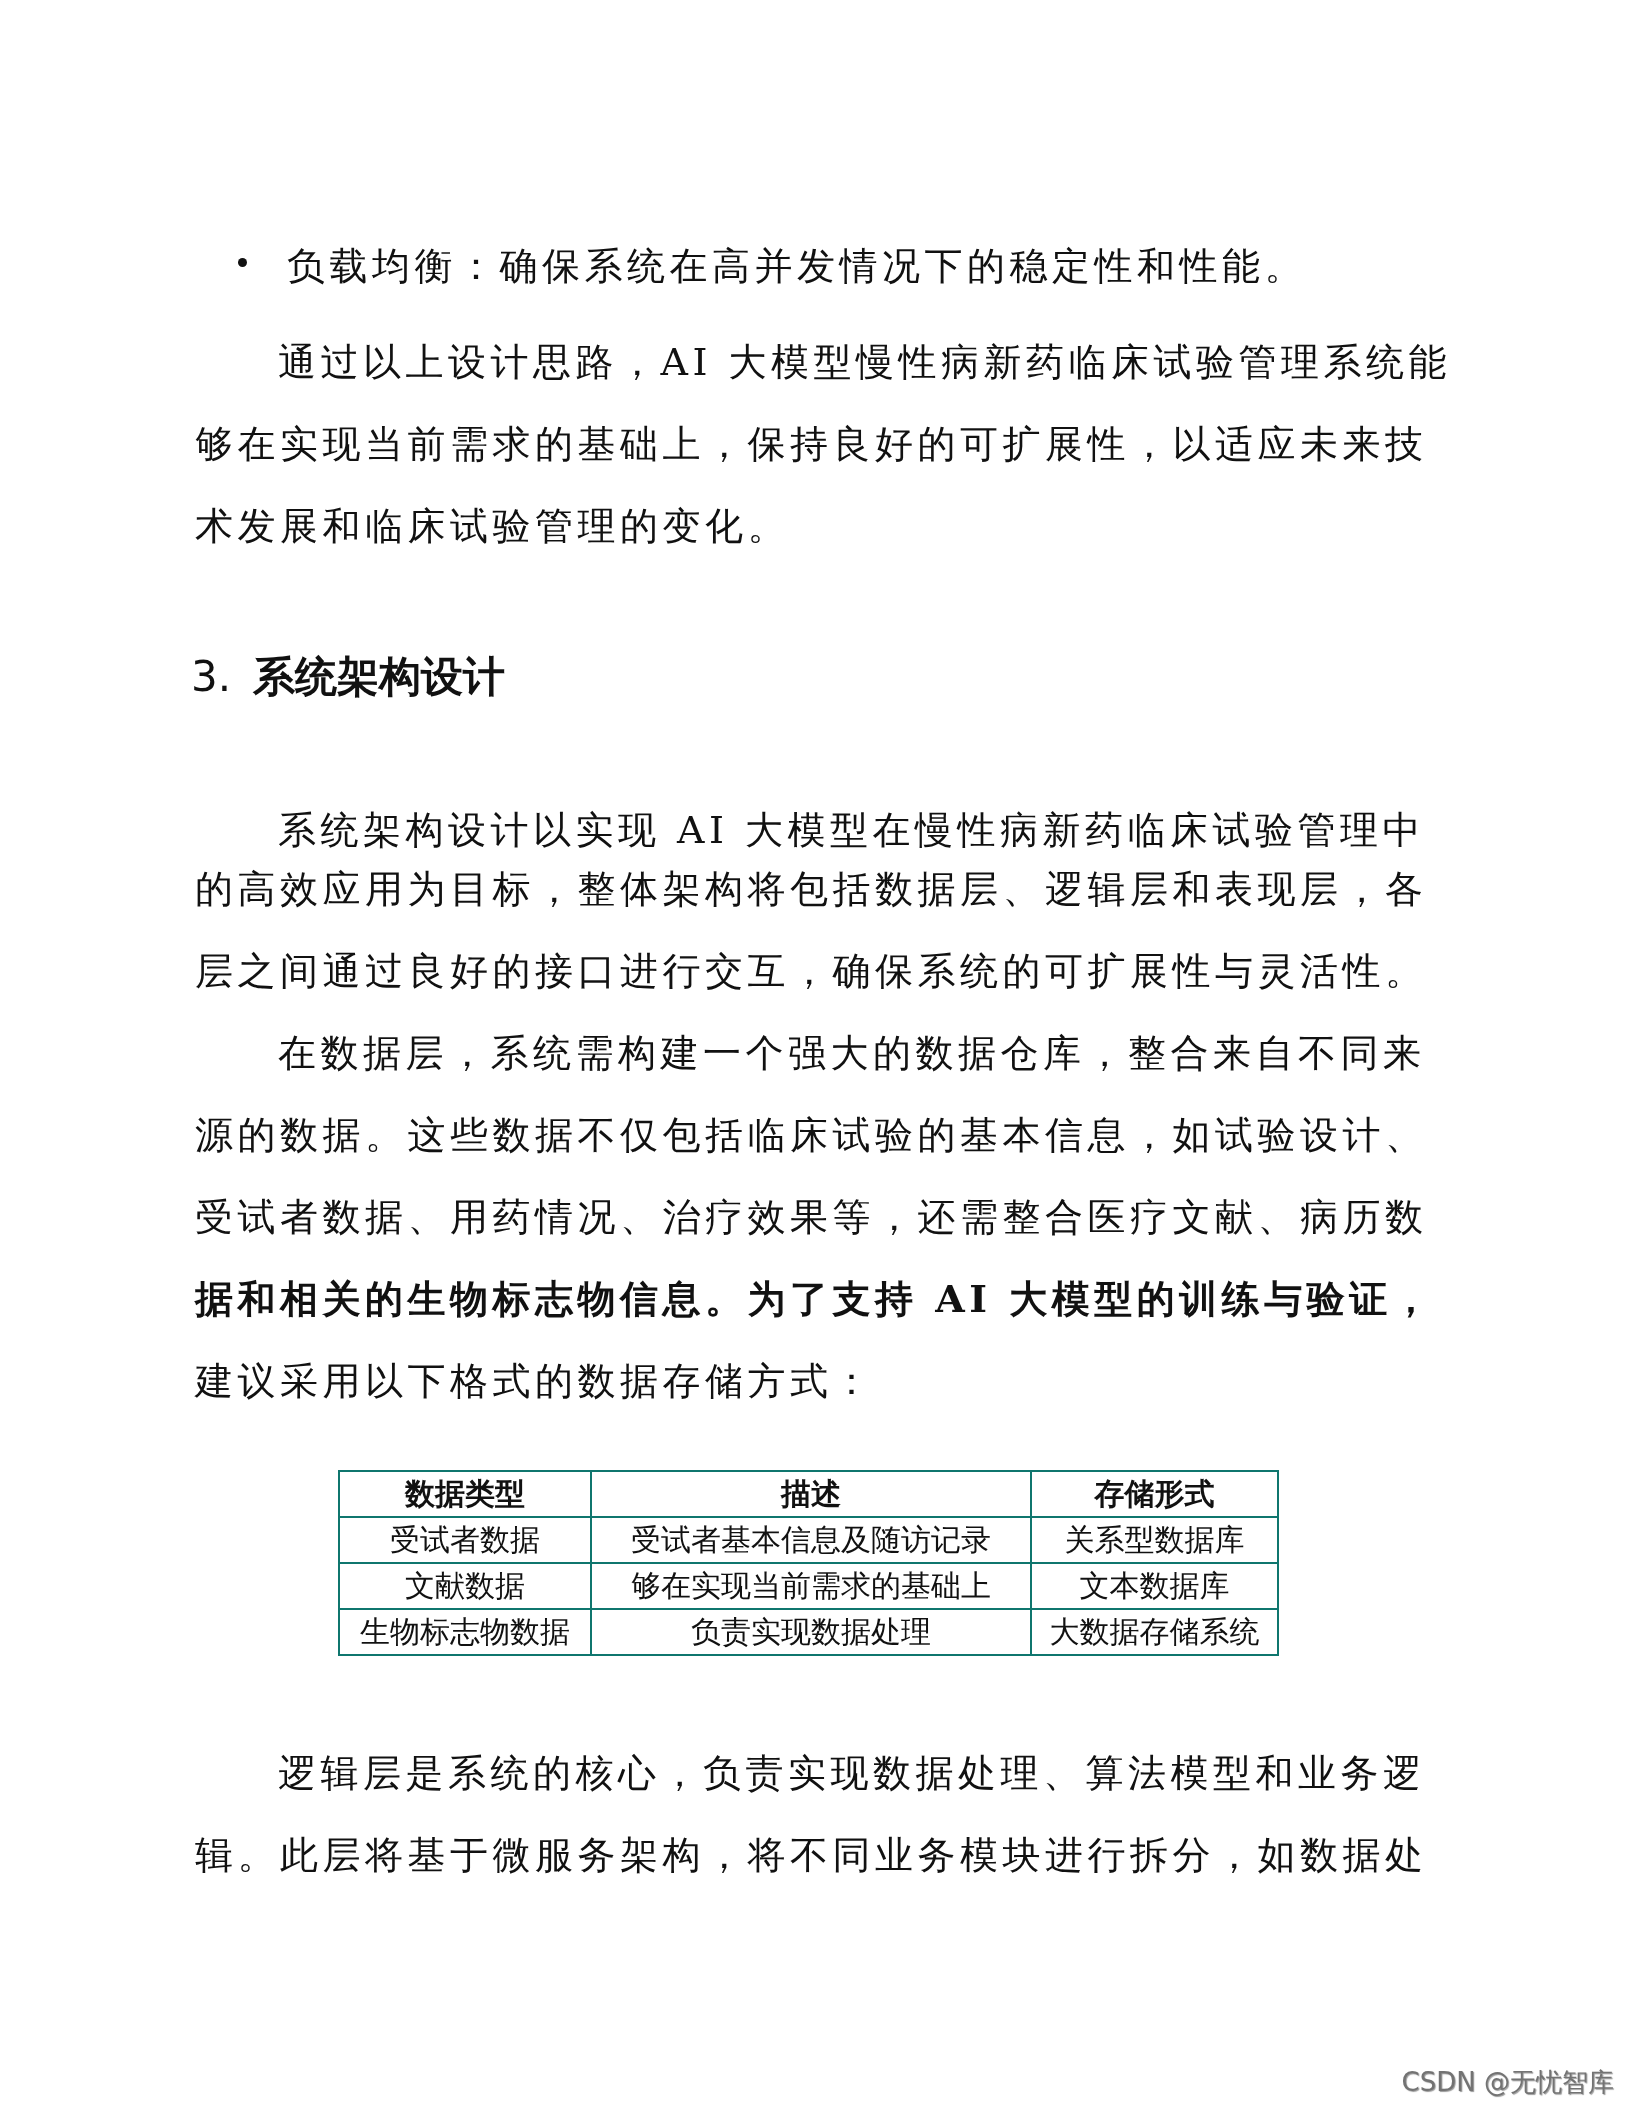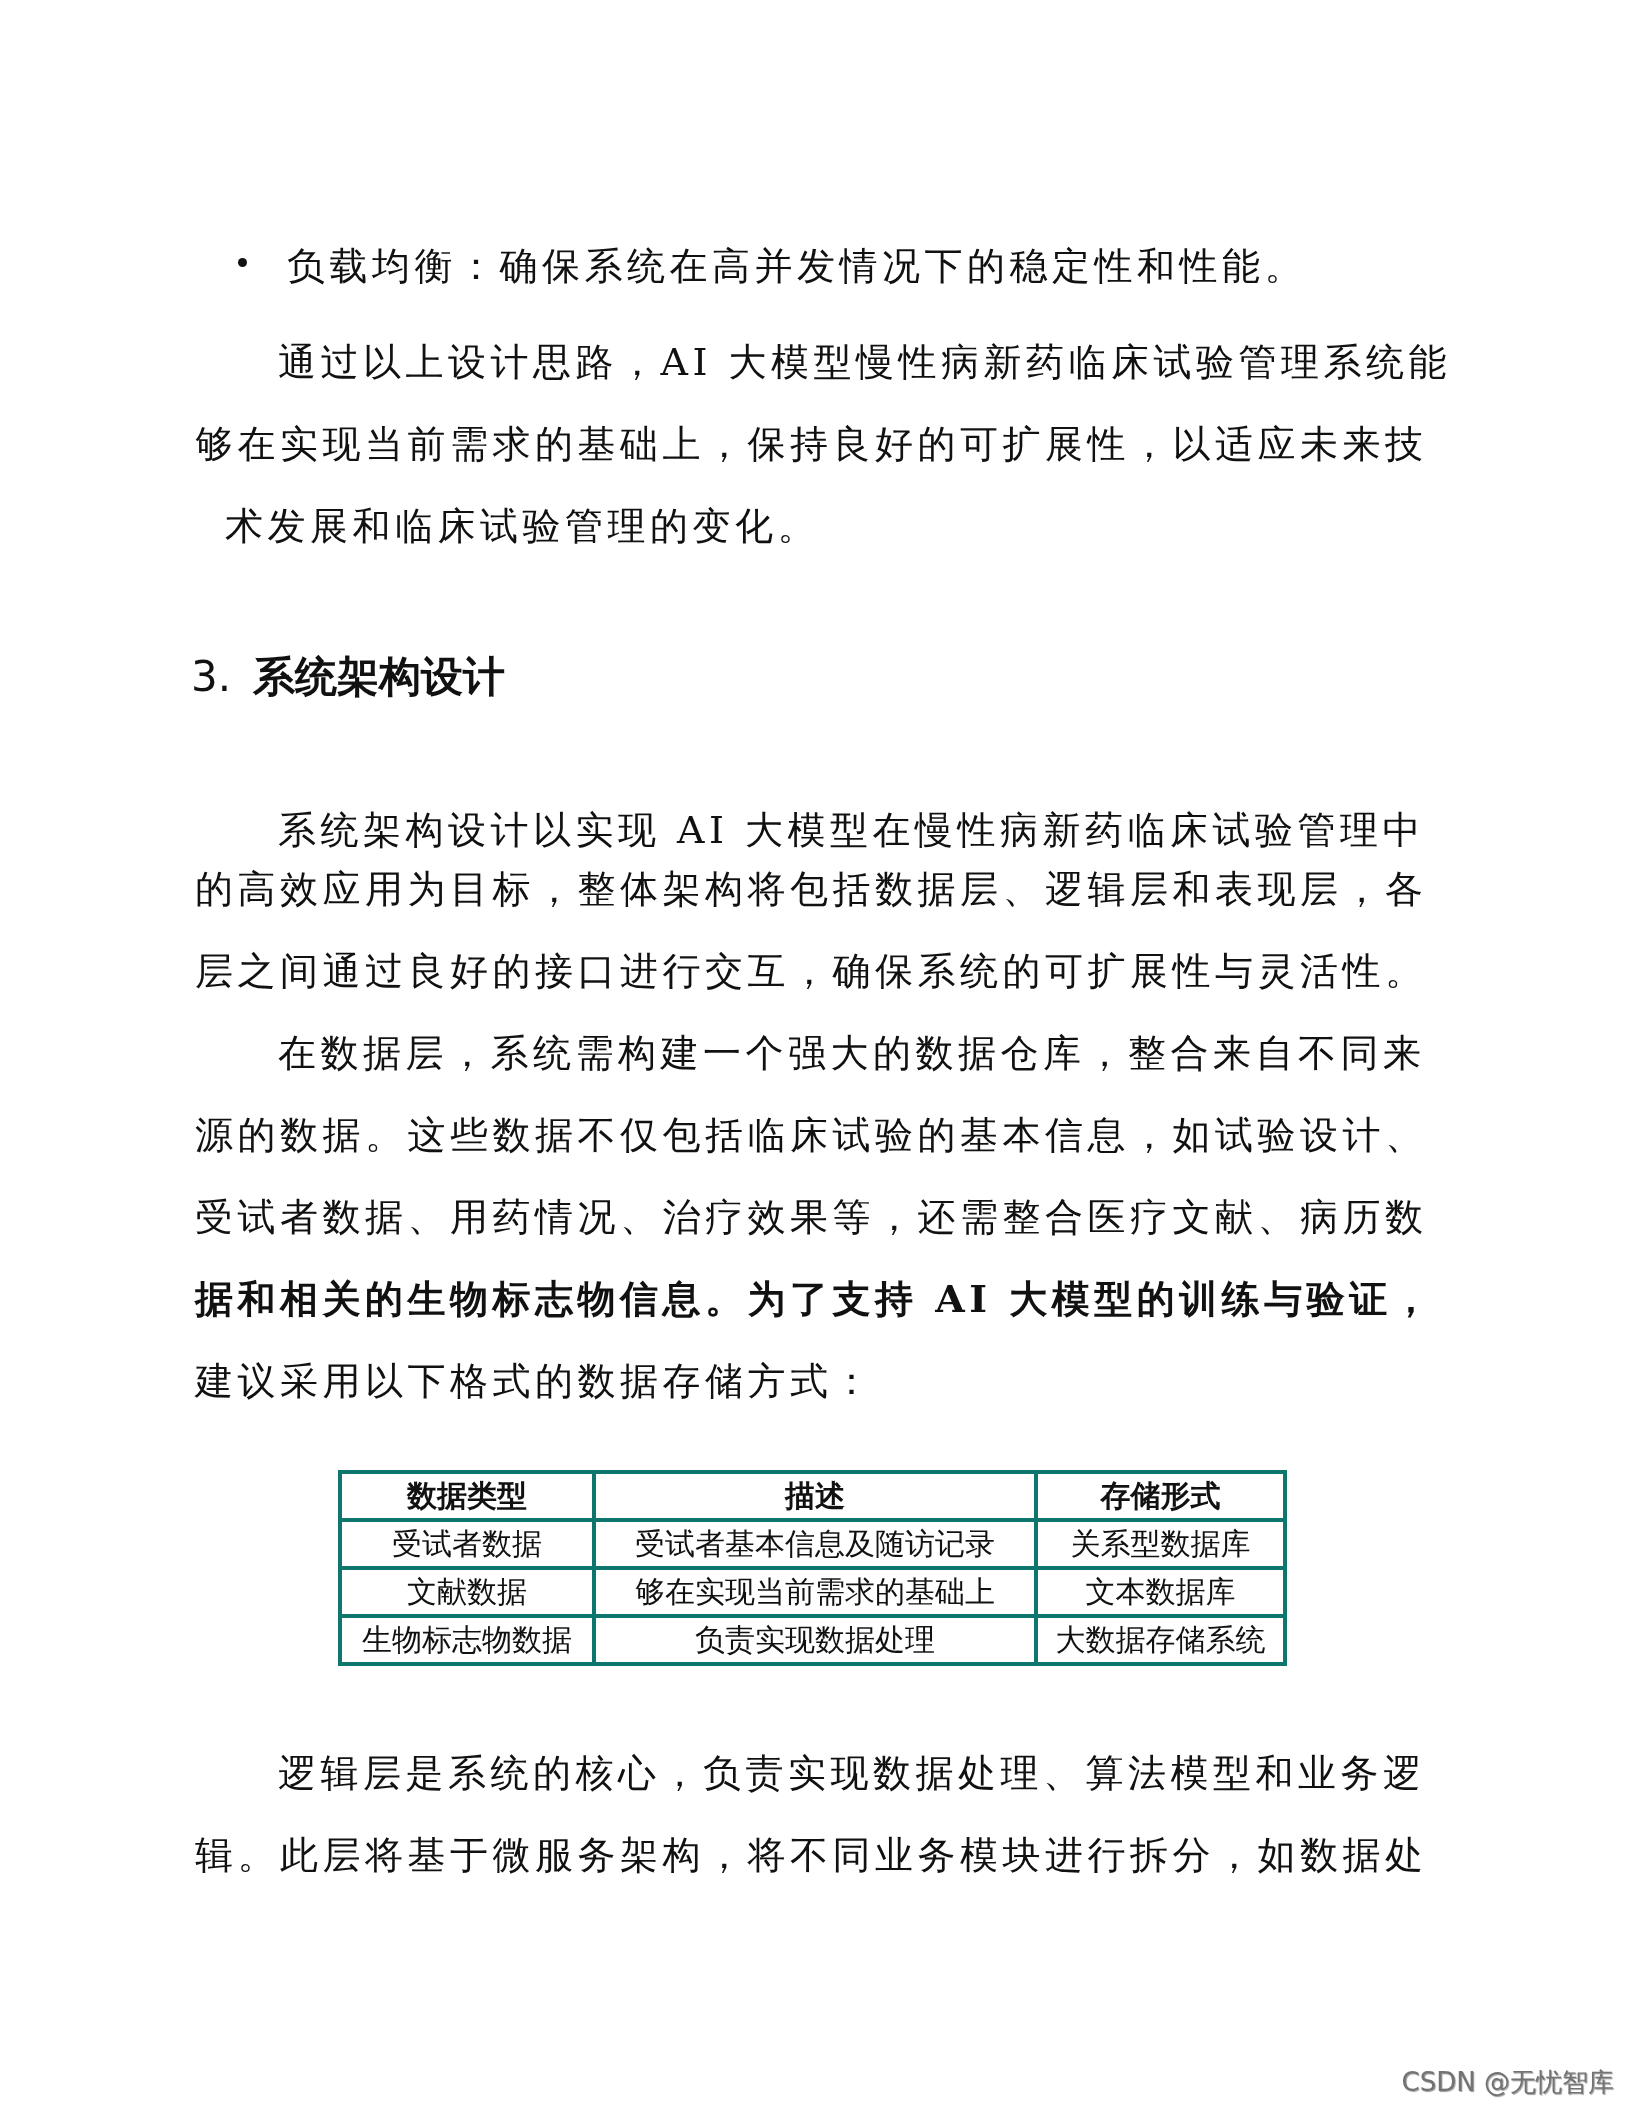--- a/index.html
+++ b/index.html
@@ -10,40 +10,40 @@
   .indent { left: 278px; }
   .bullet-dot { position: absolute; left: 238px; top: 258px; width: 9px; height: 9px;
                 border-radius: 50%; background: #111; }
   .bullet-text { left: 287px; }
   .heading { position: absolute; left: 191px; top: 651px; font-size: 42px; line-height: 52px;
              font-family: "DejaVu Sans", "Liberation Sans", sans-serif; font-weight: bold;
              white-space: nowrap; }
   .heading .num { font-weight: normal; margin-right: 22px; }
   table.data { position: absolute; left: 338px; top: 1470px; border-collapse: collapse;
                font-size: 30px; }
-  table.data th, table.data td { border: 4px solid #0f766e; text-align: center; height: 44px;
+  table.data th, table.data td { border: 2px solid #0f766e; text-align: center; height: 44px;
                padding: 0 6px; white-space: nowrap; }
   table.data th { font-family: "DejaVu Sans", "Liberation Sans", sans-serif; font-weight: bold; }
   .c1 { width: 238px; } .c2 { width: 426px; } .c3 { width: 233px; }
   .watermark { position: absolute; right: 18px; bottom: 12px; font-size: 26px; color: #737373;
                font-family: "DejaVu Sans", "Liberation Sans", sans-serif;
                text-shadow: 1px 1px 1px #9a9a9a; }
 </style>
 </head>
 <body>
 
 <div>
   <span class="bullet-dot"></span>
   <div class="line bullet-text" style="top:244px;">负载均衡：确保系统在高并发情况下的稳定性和性能。</div>
 </div>
 
 <div>
   <div class="line indent" style="top:340px;">通过以上设计思路，AI 大模型慢性病新药临床试验管理系统能</div>
   <div class="line" style="top:422px;">够在实现当前需求的基础上，保持良好的可扩展性，以适应未来技</div>
-  <div class="line" style="top:504px;margin-left:30px;">术发展和临床试验管理的变化。</div>
+  <div class="line" style="top:504px;">术发展和临床试验管理的变化。</div>
 </div>
 
 <div class="heading">
   <span class="num">3.</span><span>系统架构设计</span>
 </div>
 
 <div>
   <div class="line indent" style="top:808px;text-align:right;">系统架构设计以实现 AI 大模型在慢性病新药临床试验管理中</div>
   <div class="line" style="top:867px;">的高效应用为目标，整体架构将包括数据层、逻辑层和表现层，各</div>
   <div class="line" style="top:949px;">层之间通过良好的接口进行交互，确保系统的可扩展性与灵活性。</div>

